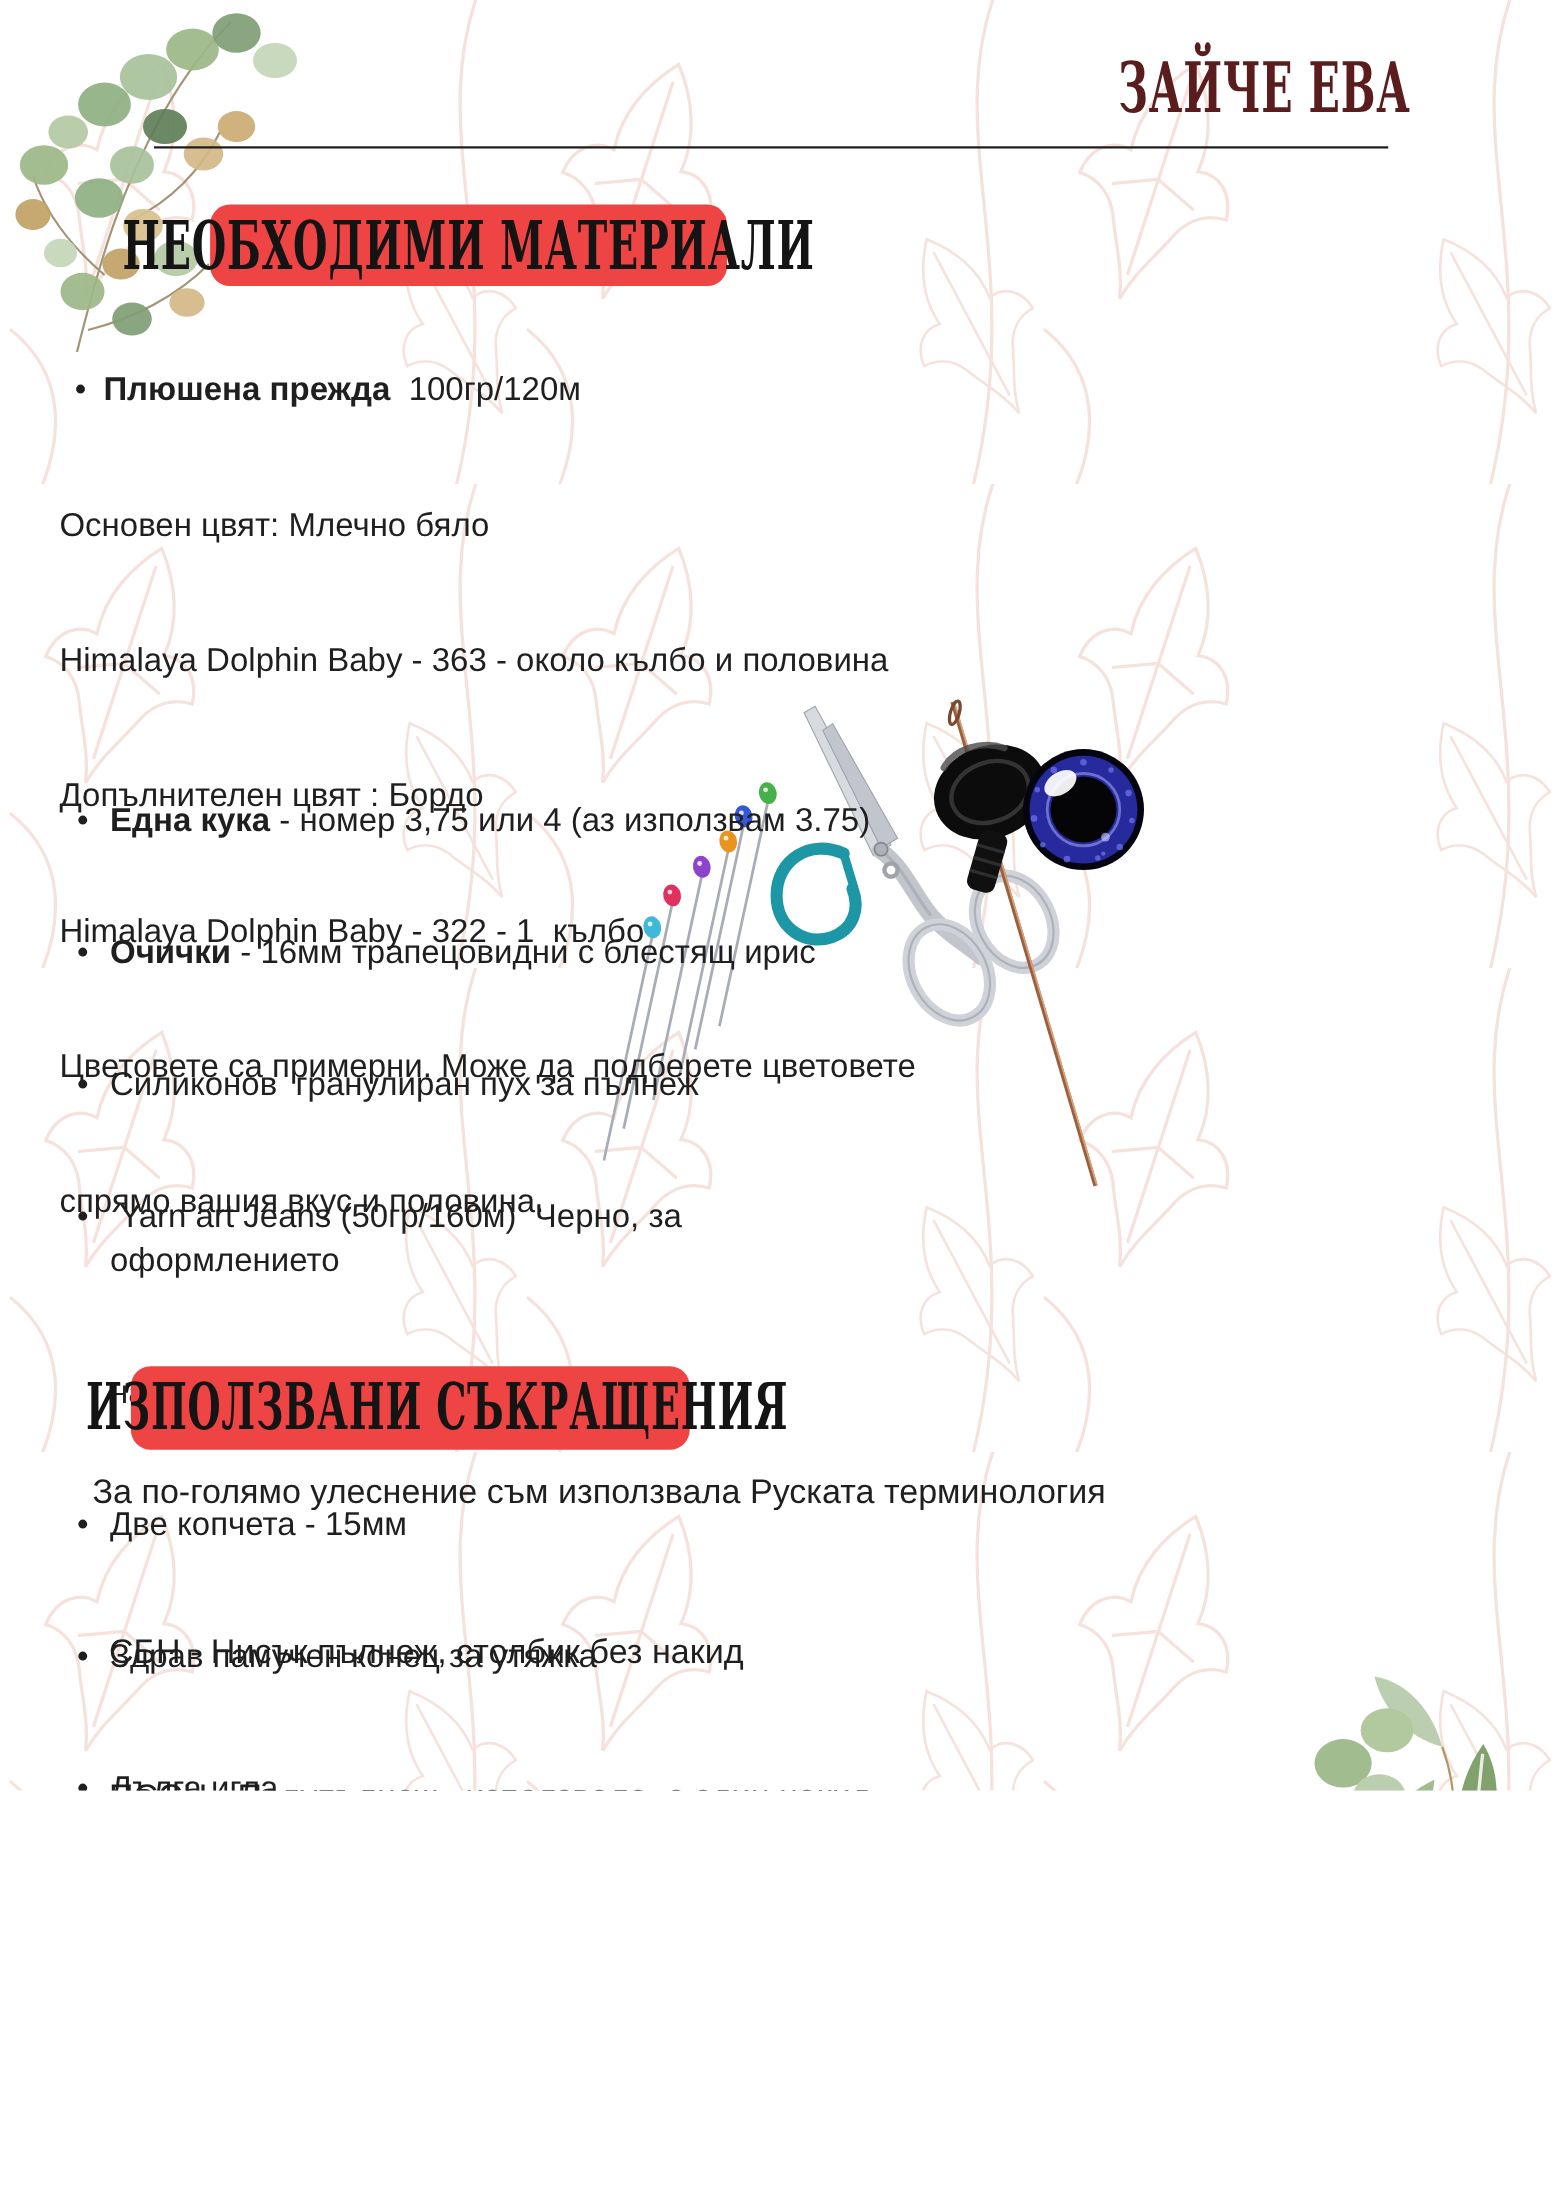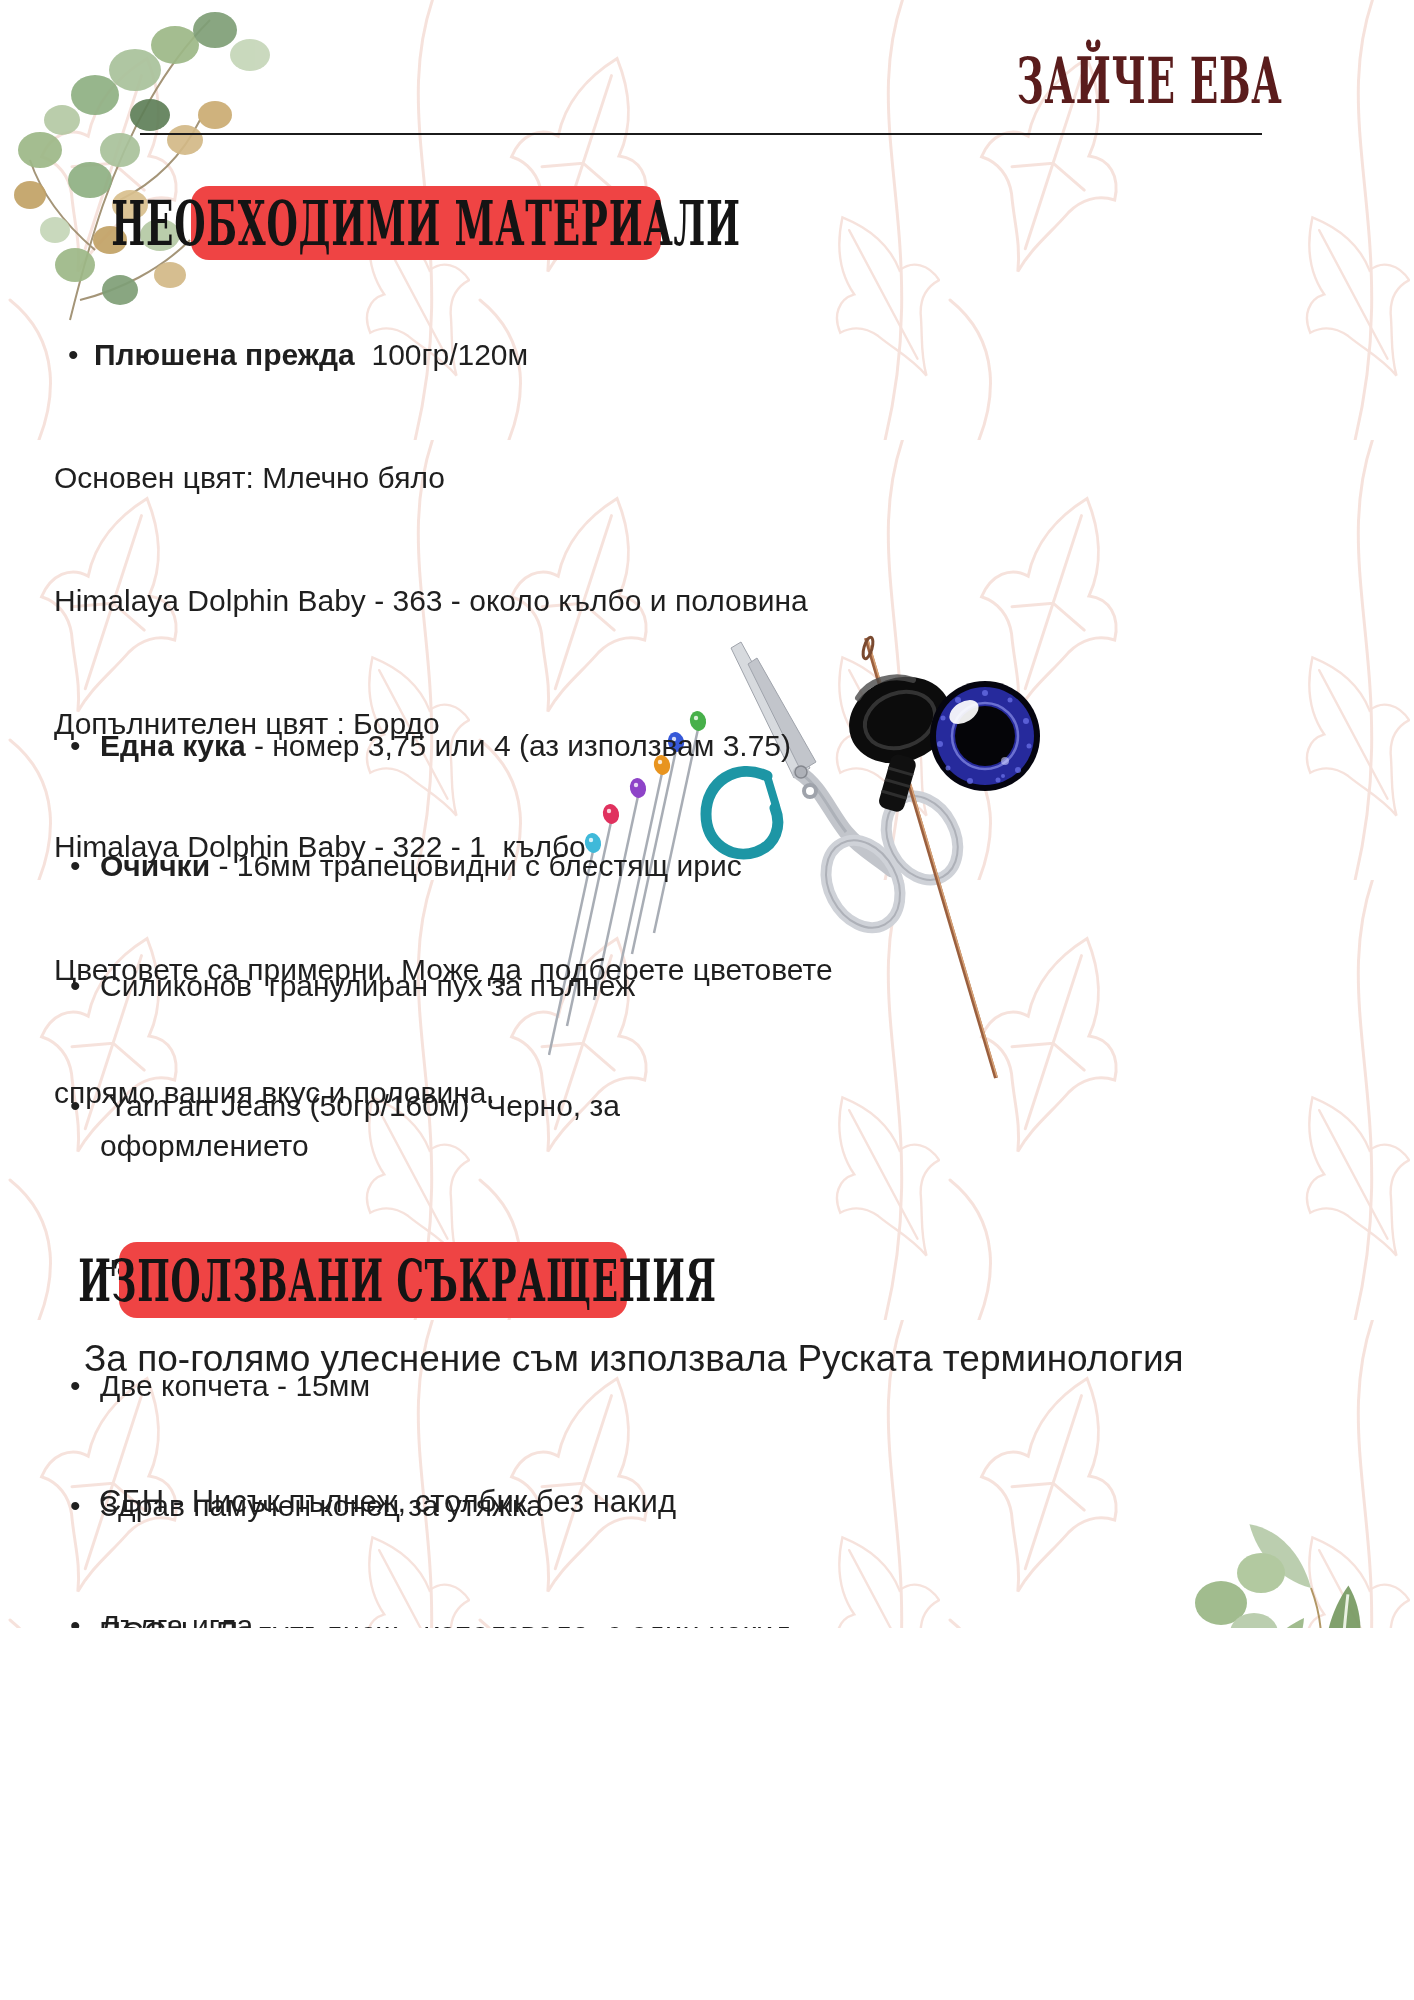--- a/index.html
+++ b/index.html
@@ -20,21 +20,21 @@
   #h2-box .h-text{font-size:48px;}
   .textblock{position:absolute;z-index:5;white-space:pre-wrap;}
   #yarn-block{left:54px;top:252px;width:790px;font-size:30px;line-height:41px;}
   .yarn-bullet{padding-left:14px;}
   .dot{display:inline-block;width:26px;}
   .dot::before{content:"\2022";}
   #tools-list{left:60px;top:566px;width:760px;font-size:30px;line-height:40px;}
   #tools-list ul{list-style:none;margin:0;padding:0;}
   #tools-list li{position:relative;padding-left:40px;white-space:pre-wrap;}
   #tools-list li.with-marker::before{content:"\2022";position:absolute;left:10px;}
-  #abbr-intro{left:84px;top:1338px;width:1100px;font-size:37px;}
+  #abbr-intro{left:84px;top:1338px;width:1100px;font-size:31px;}
   #abbr-list{left:99px;top:1392px;width:900px;font-size:31px;line-height:44px;}
   .pagenum{position:absolute;left:492px;top:1868px;width:140px;text-align:center;font-size:42px;color:#111;z-index:6;}
   b{font-weight:700;}
   svg{display:block;}
 </style>
 </head>
 <body>
 
 <div id="page">
 

